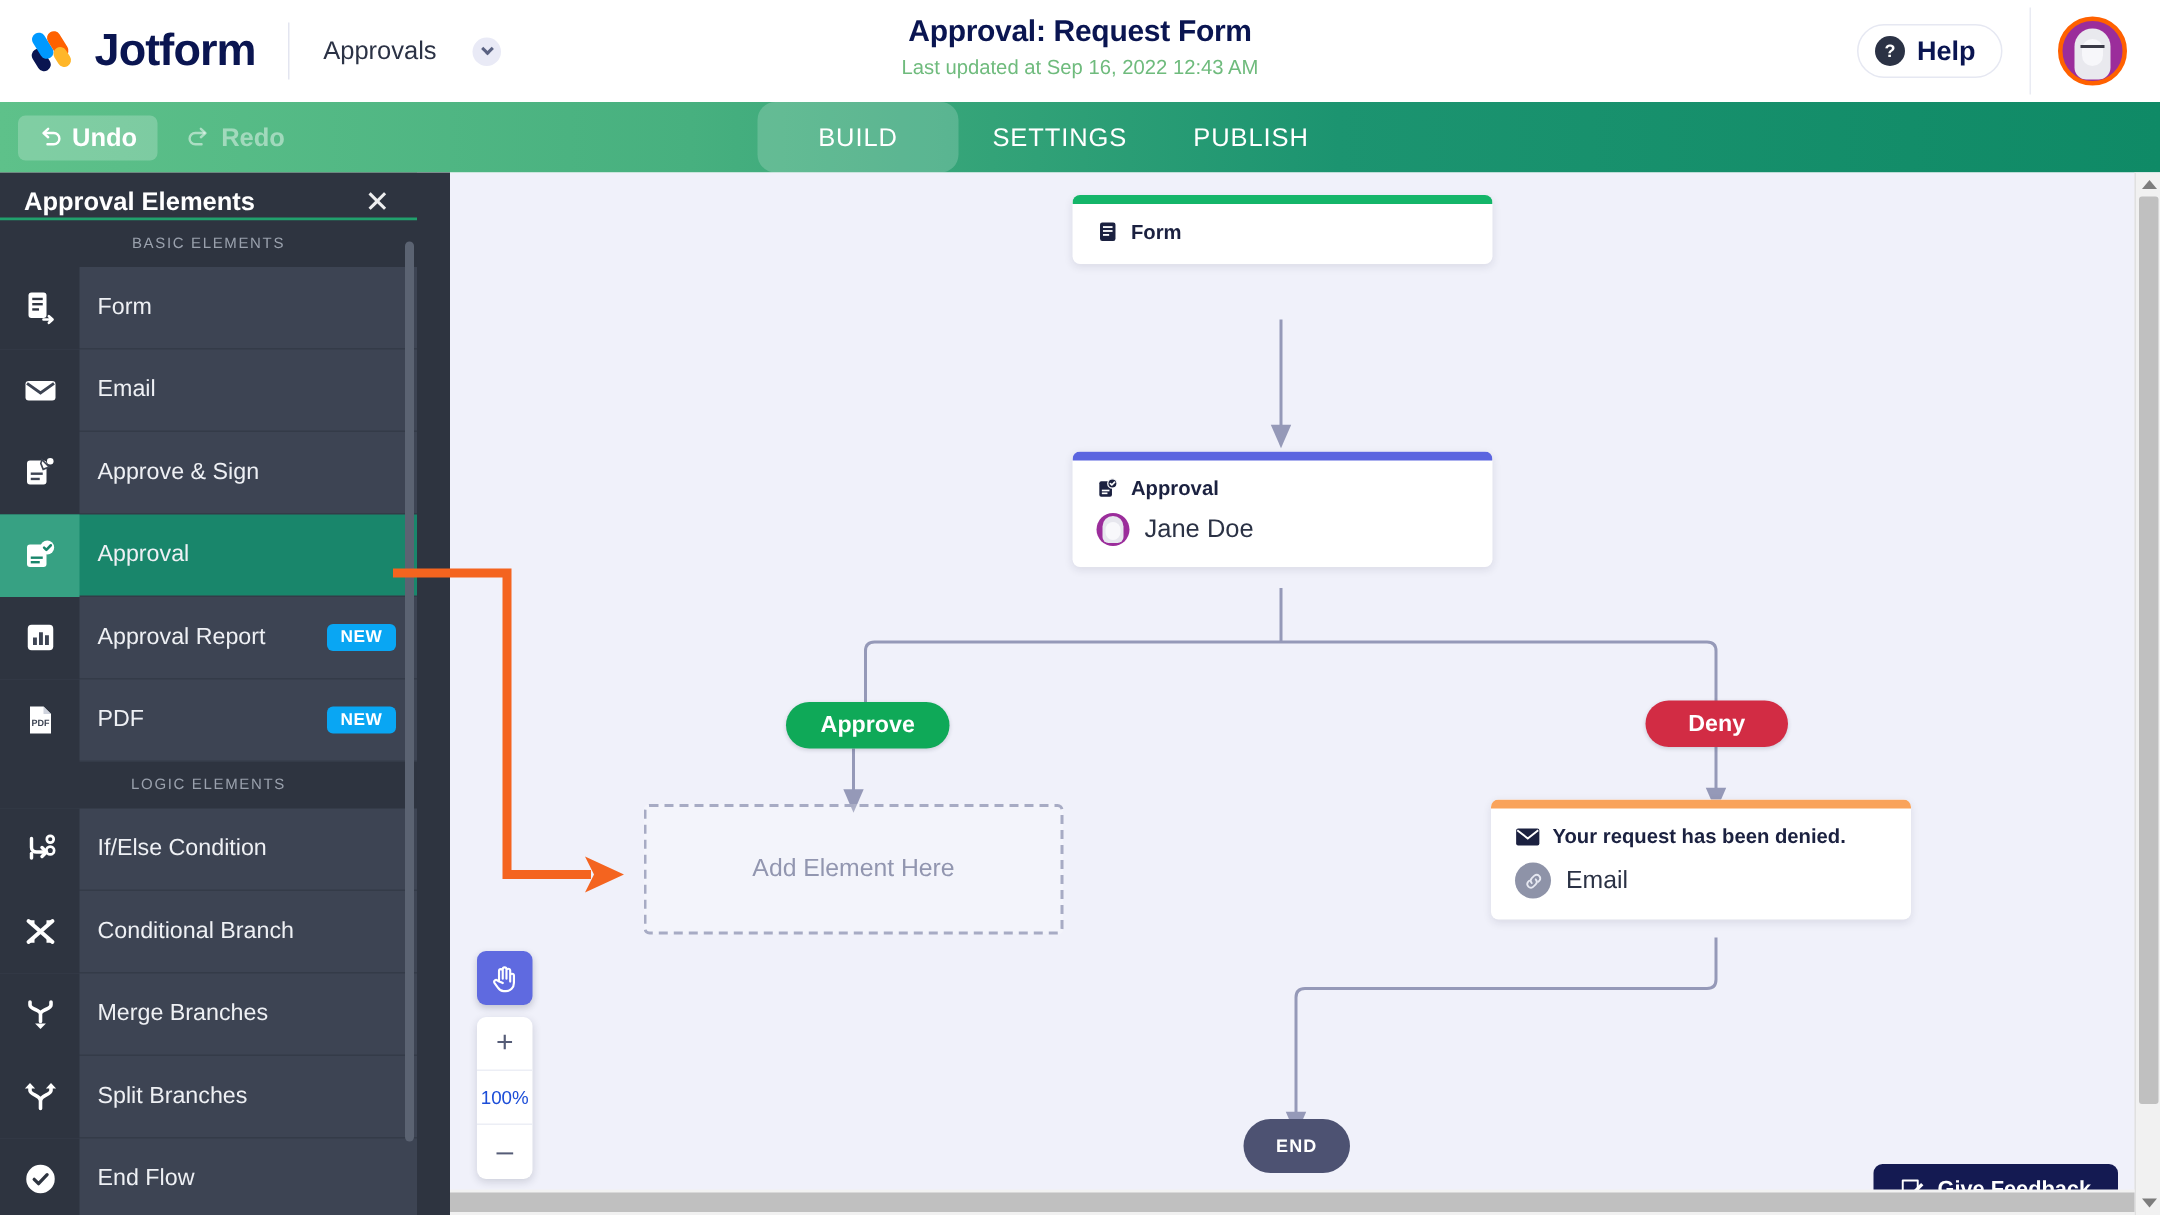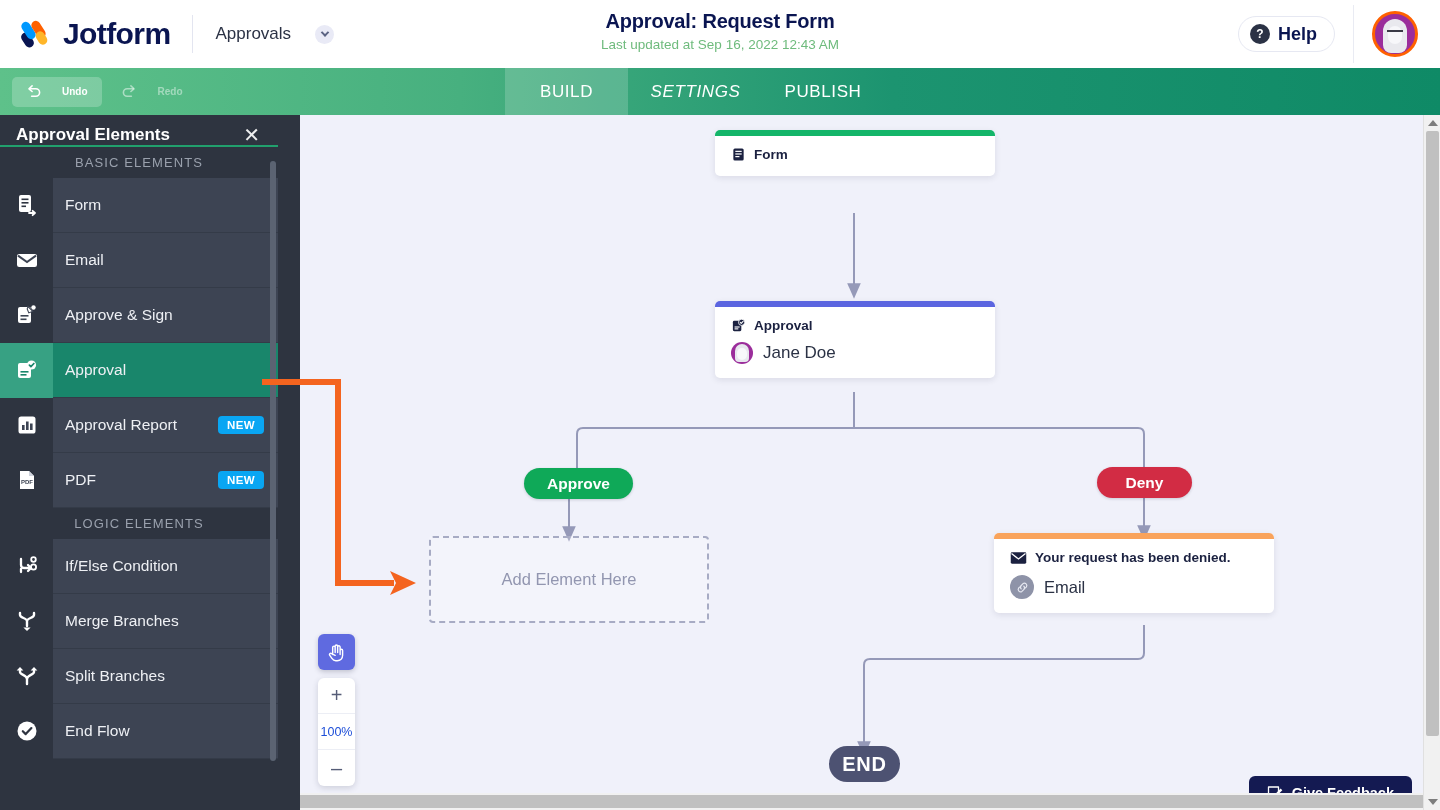--- a/index.html
+++ b/index.html
@@ -56,49 +56,49 @@
   .avatar .glass { position:absolute; left:12px; top:16px; width:16px; height:5px; border-top:2px solid #3a3a46; }
 
   
   .toolbar {
     position: absolute; left: 0; top: 68px; width: 1440px; height: 47px;
     background: linear-gradient(90deg,#5ec18a 0%, #47b07f 32%, #1c9470 62%, #0f8a66 100%);
     display: flex; align-items: center;
   }
   .undo-redo { display: flex; gap: 6px; padding-left: 12px; }
   .ur-btn {
-    display: flex; align-items: center; gap: 21px; height: 30px; padding: 0 14px;
-    border-radius: 5px; font-size: 10px; font-weight: 600; cursor: pointer;
+    display: flex; align-items: center; gap: 7px; height: 30px; padding: 0 14px;
+    border-radius: 5px; font-size: 17px; font-weight: 600; cursor: pointer;
   }
   .ur-btn.undo { background: rgba(255,255,255,0.22); color: #fff; }
   .ur-btn.redo { background: transparent; color: rgba(255,255,255,0.45); cursor: default; }
   .ur-ico { width: 15px; height: 15px; }
   .tabs { position: absolute; left: 505px; top: 0; display: flex; height: 47px; }
   .tab {
     display: flex; align-items: center; justify-content: center; height: 47px;
     font-size: 17px; letter-spacing: 0.6px; color: #fff; cursor: pointer;
   }
-  .tab.build { width: 123px; background: rgba(255,255,255,0.18); }
-  .tab.settings { width: 135px; font-style: italic; }
+  .tab.build { width: 134px; background: rgba(255,255,255,0.18); border-radius: 12px; }
+  .tab.settings { width: 135px; }
   .tab.publish { width: 120px; }
 
   
   .sidebar {
     position: absolute; left: 0; top: 115px; width: 278px; height: 695px;
     background: #2e3440; overflow: hidden;
   }
   .sb-header {
     height: 32px; display: flex; align-items: flex-end; justify-content: space-between;
     padding: 0 18px 0 16px; border-bottom: 2px solid #21a06d;
   }
   .sb-title { color: #fff; font-size: 17px; font-weight: 600; }
   .sb-close { color: #fff; font-size: 20px; line-height: 1; cursor: pointer; opacity: .92; }
   .sb-section {
     height: 31px; display: flex; align-items: center; justify-content: center;
-    color: #9aa1ad; font-size: 13px; letter-spacing: 1.1px;
+    color: #9aa1ad; font-size: 10px; letter-spacing: 1.1px;
     background: #2e3440;
   }
   .sb-item {
     display: flex; align-items: center; height: 55px; cursor: pointer;
     background: #3d4453; border-bottom: 1px solid #343b48; position: relative;
   }
   .sb-item .ico-cell {
     width: 53px; height: 55px; flex: none; display: flex; align-items: center; justify-content: center;
     background: #2e3440;
   }
@@ -152,21 +152,21 @@
   }
   .pill {
     position: absolute; height: 31px; border-radius: 16px; color: #fff;
     font-size: 15.5px; font-weight: 600; display: flex; align-items: center; justify-content: center;
     box-shadow: 0 1px 3px rgba(27,33,58,0.18);
   }
   .pill.approve { background: #0fa958; }
   .pill.deny { background: #d22c44; }
   .endnode {
     position: absolute; height: 36px; border-radius: 18px; background: #4d5272; color: #fff;
-    font-size: 20px; font-weight: 700; letter-spacing: .8px;
+    font-size: 12px; font-weight: 700; letter-spacing: .8px;
     display: flex; align-items: center; justify-content: center;
   }
   svg.wires { position: absolute; left: 0; top: 0; width: 1162px; height: 695px; pointer-events: none; }
   svg.hint { position: absolute; left: 0; top: 0; width: 1440px; height: 810px; pointer-events: none; }
 
   
   .pan-btn {
     position: absolute; left: 318px; top: 634px; width: 37px; height: 36px;
     background: #5f6ae0; border-radius: 6px; display: flex; align-items: center; justify-content: center;
     box-shadow: 0 2px 5px rgba(27,33,58,0.22); cursor: pointer;
@@ -363,20 +363,29 @@
             <path d="M6 5v6c0 2 1.6 3 3.4 3H15" stroke="#fff" stroke-width="2.3" fill="none" stroke-linecap="round"></path>
             <path d="M6 18v-3" stroke="#fff" stroke-width="2.3" fill="none" stroke-linecap="round"></path>
             <path d="M13 11l3 3-3 3" stroke="#fff" stroke-width="2.3" fill="none" stroke-linecap="round" stroke-linejoin="round"></path>
             <circle cx="18.5" cy="5.5" r="2.3" fill="none" stroke="#fff" stroke-width="1.8"></circle>
             <circle cx="18.5" cy="13" r="2.6" fill="none" stroke="#fff" stroke-width="1.8"></circle>
           </svg>
       </span>
       <span class="lbl">If/Else Condition</span>
     </div>
 
+    <div class="sb-item">
+      <span class="ico-cell">
+        <svg width="24" height="24" viewBox="0 0 24 24">
+            <path d="M4 5l16 14M20 5L4 19" stroke="#fff" stroke-width="2.6" stroke-linecap="round"></path>
+            <path d="M4 4.5h4v4M20 4.5h-4v4M4 19.5h4v-4M20 19.5h-4v-4" fill="#fff"></path>
+          </svg>
+      </span>
+      <span class="lbl">Conditional Branch</span>
+    </div>
 
     <div class="sb-item">
       <span class="ico-cell">
         <svg width="24" height="24" viewBox="0 0 24 24">
             <path d="M5 4v2c0 3 7 3 7 6v5M19 4v2c0 3-7 3-7 6" stroke="#fff" stroke-width="2.4" fill="none" stroke-linecap="round"></path>
             <path d="M8.4 18.4L12 22l3.6-3.6z" fill="#fff"></path>
           </svg>
       </span>
       <span class="lbl">Merge Branches</span>
     </div>

